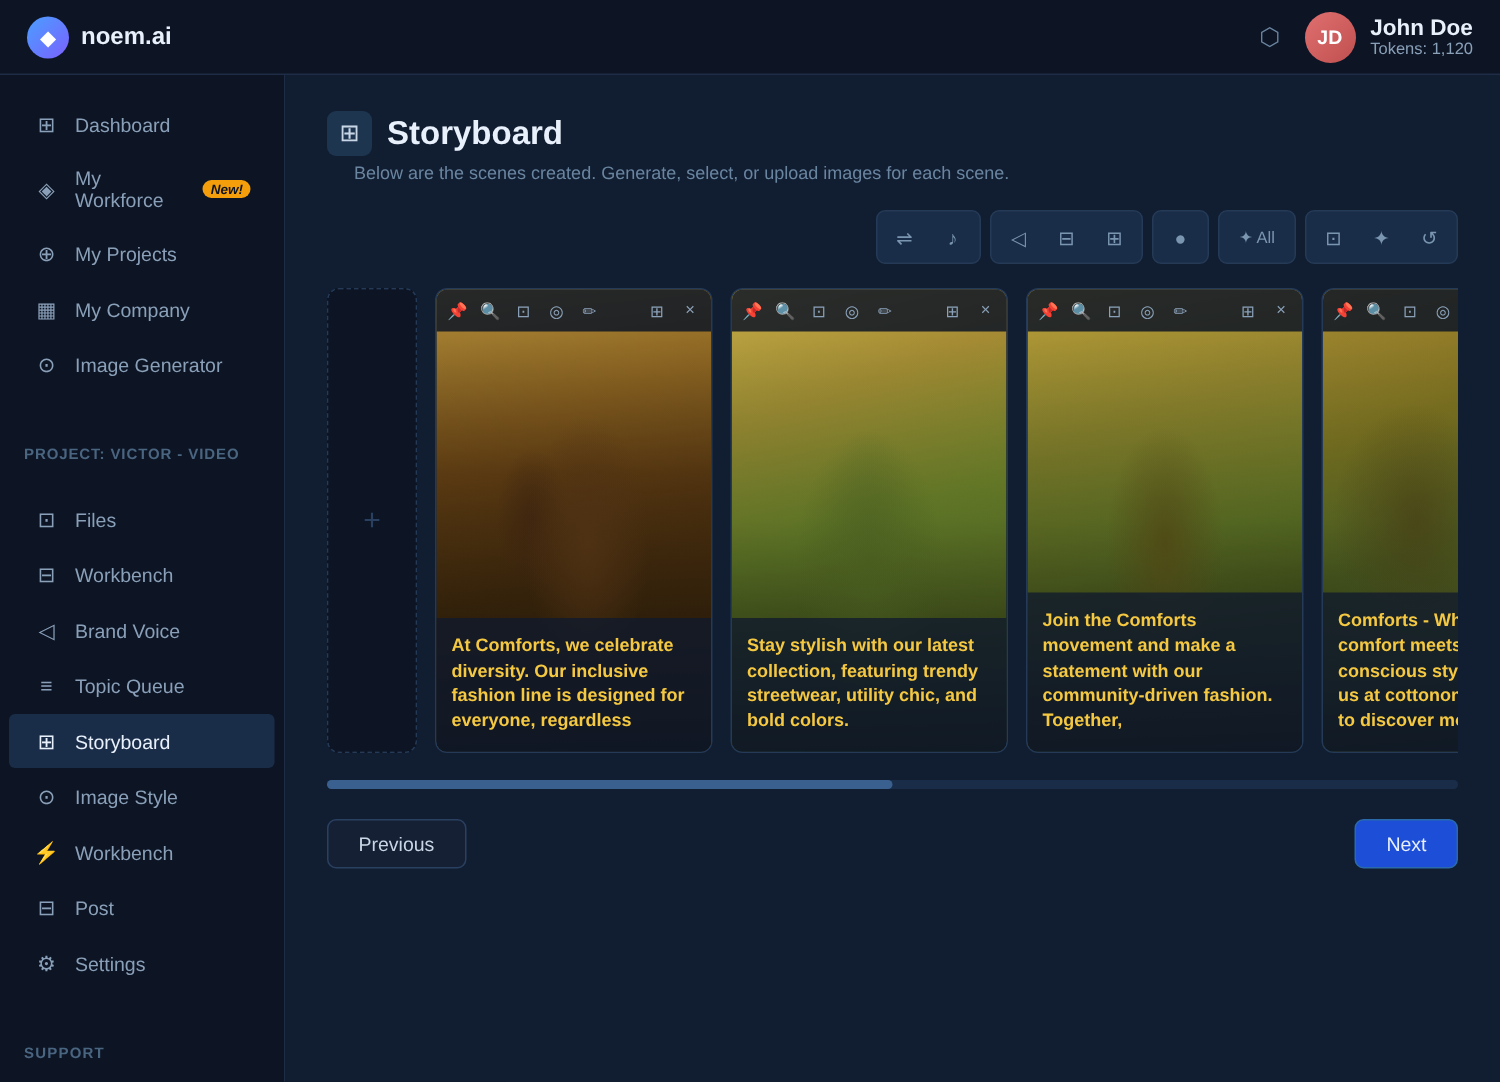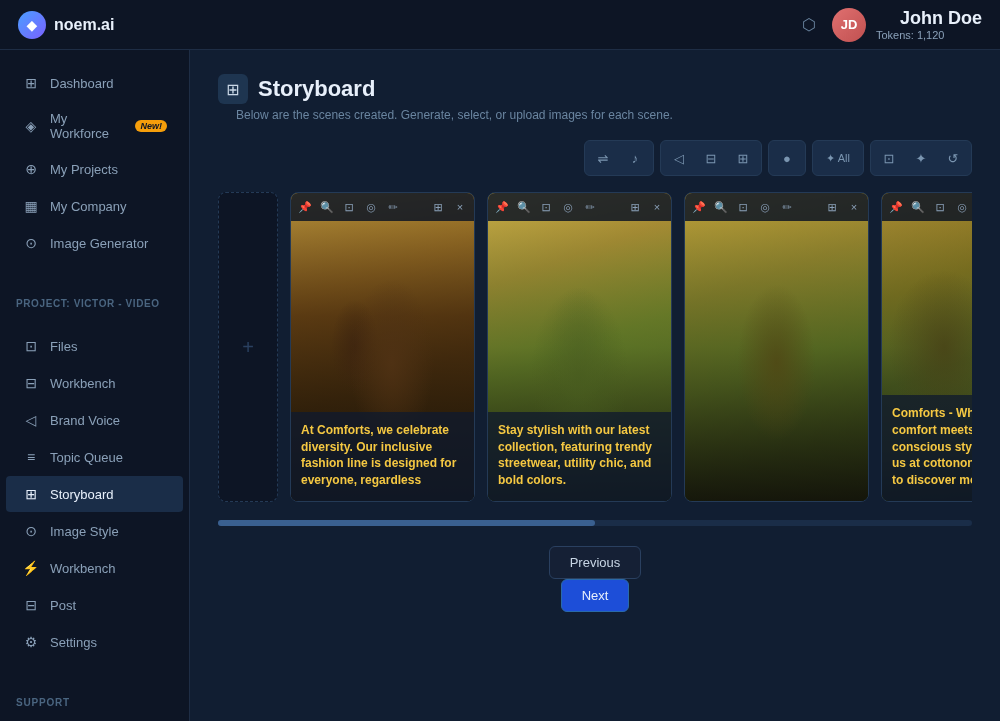--- a/index.html
+++ b/index.html
@@ -63,24 +63,23 @@
       width: 34px; height: 34px;
       border-radius: 50%;
       background: linear-gradient(135deg, #e07070, #c05050);
       display: flex; align-items: center; justify-content: center;
       font-size: 13px; font-weight: bold; color: white;
     }
     .topbar-user-info {
       display: flex; flex-direction: column;
     }
     .topbar-user-name {
-      font-size: 18px;
+      font-size: 15px;
       font-weight: 600;
       color: #e8f0fb;
-      margin-left: 24px;
     }
     .topbar-tokens {
       font-size: 11px;
       color: #8aa0b8;
     }
 
     
     .sidebar {
       width: 190px;
       background: #0d1525;
@@ -301,21 +300,20 @@
       position: absolute;
       left: 0;
     }
 
     
     .pagination-row {
       display: flex;
       align-items: center;
       justify-content: space-between;
       margin-top: 12px;
-      flex-direction: column;
     }
     .pagination-btn {
       padding: 8px 20px;
       border-radius: 6px;
       font-size: 13px;
       font-weight: 500;
       cursor: pointer;
       border: 1px solid #2a4060;
       background: #152035;
       color: #c8d6e5;
@@ -552,20 +550,23 @@
           <div class="scene-card-toolbar">
             <button class="scene-card-btn">📌</button>
             <button class="scene-card-btn">🔍</button>
             <button class="scene-card-btn">⊡</button>
             <button class="scene-card-btn">◎</button>
             <button class="scene-card-btn">✏</button>
             <button class="scene-card-btn" style="margin-left:auto;">⊞</button>
             <button class="scene-card-btn">×</button>
           </div>
           <div class="scene-fig img-scene-3 scene-fig-3" style="height:100%;"></div>
+          <div class="scene-caption">
+            Join the Comforts movement and make a statement with our community-driven fashion. Together,
+          </div>
         </div>
 
         <div class="scene-card" style="width:140px;">
           <div class="scene-card-toolbar">
             <button class="scene-card-btn">📌</button>
             <button class="scene-card-btn">🔍</button>
             <button class="scene-card-btn">⊡</button>
             <button class="scene-card-btn">◎</button>
 
           </div>

